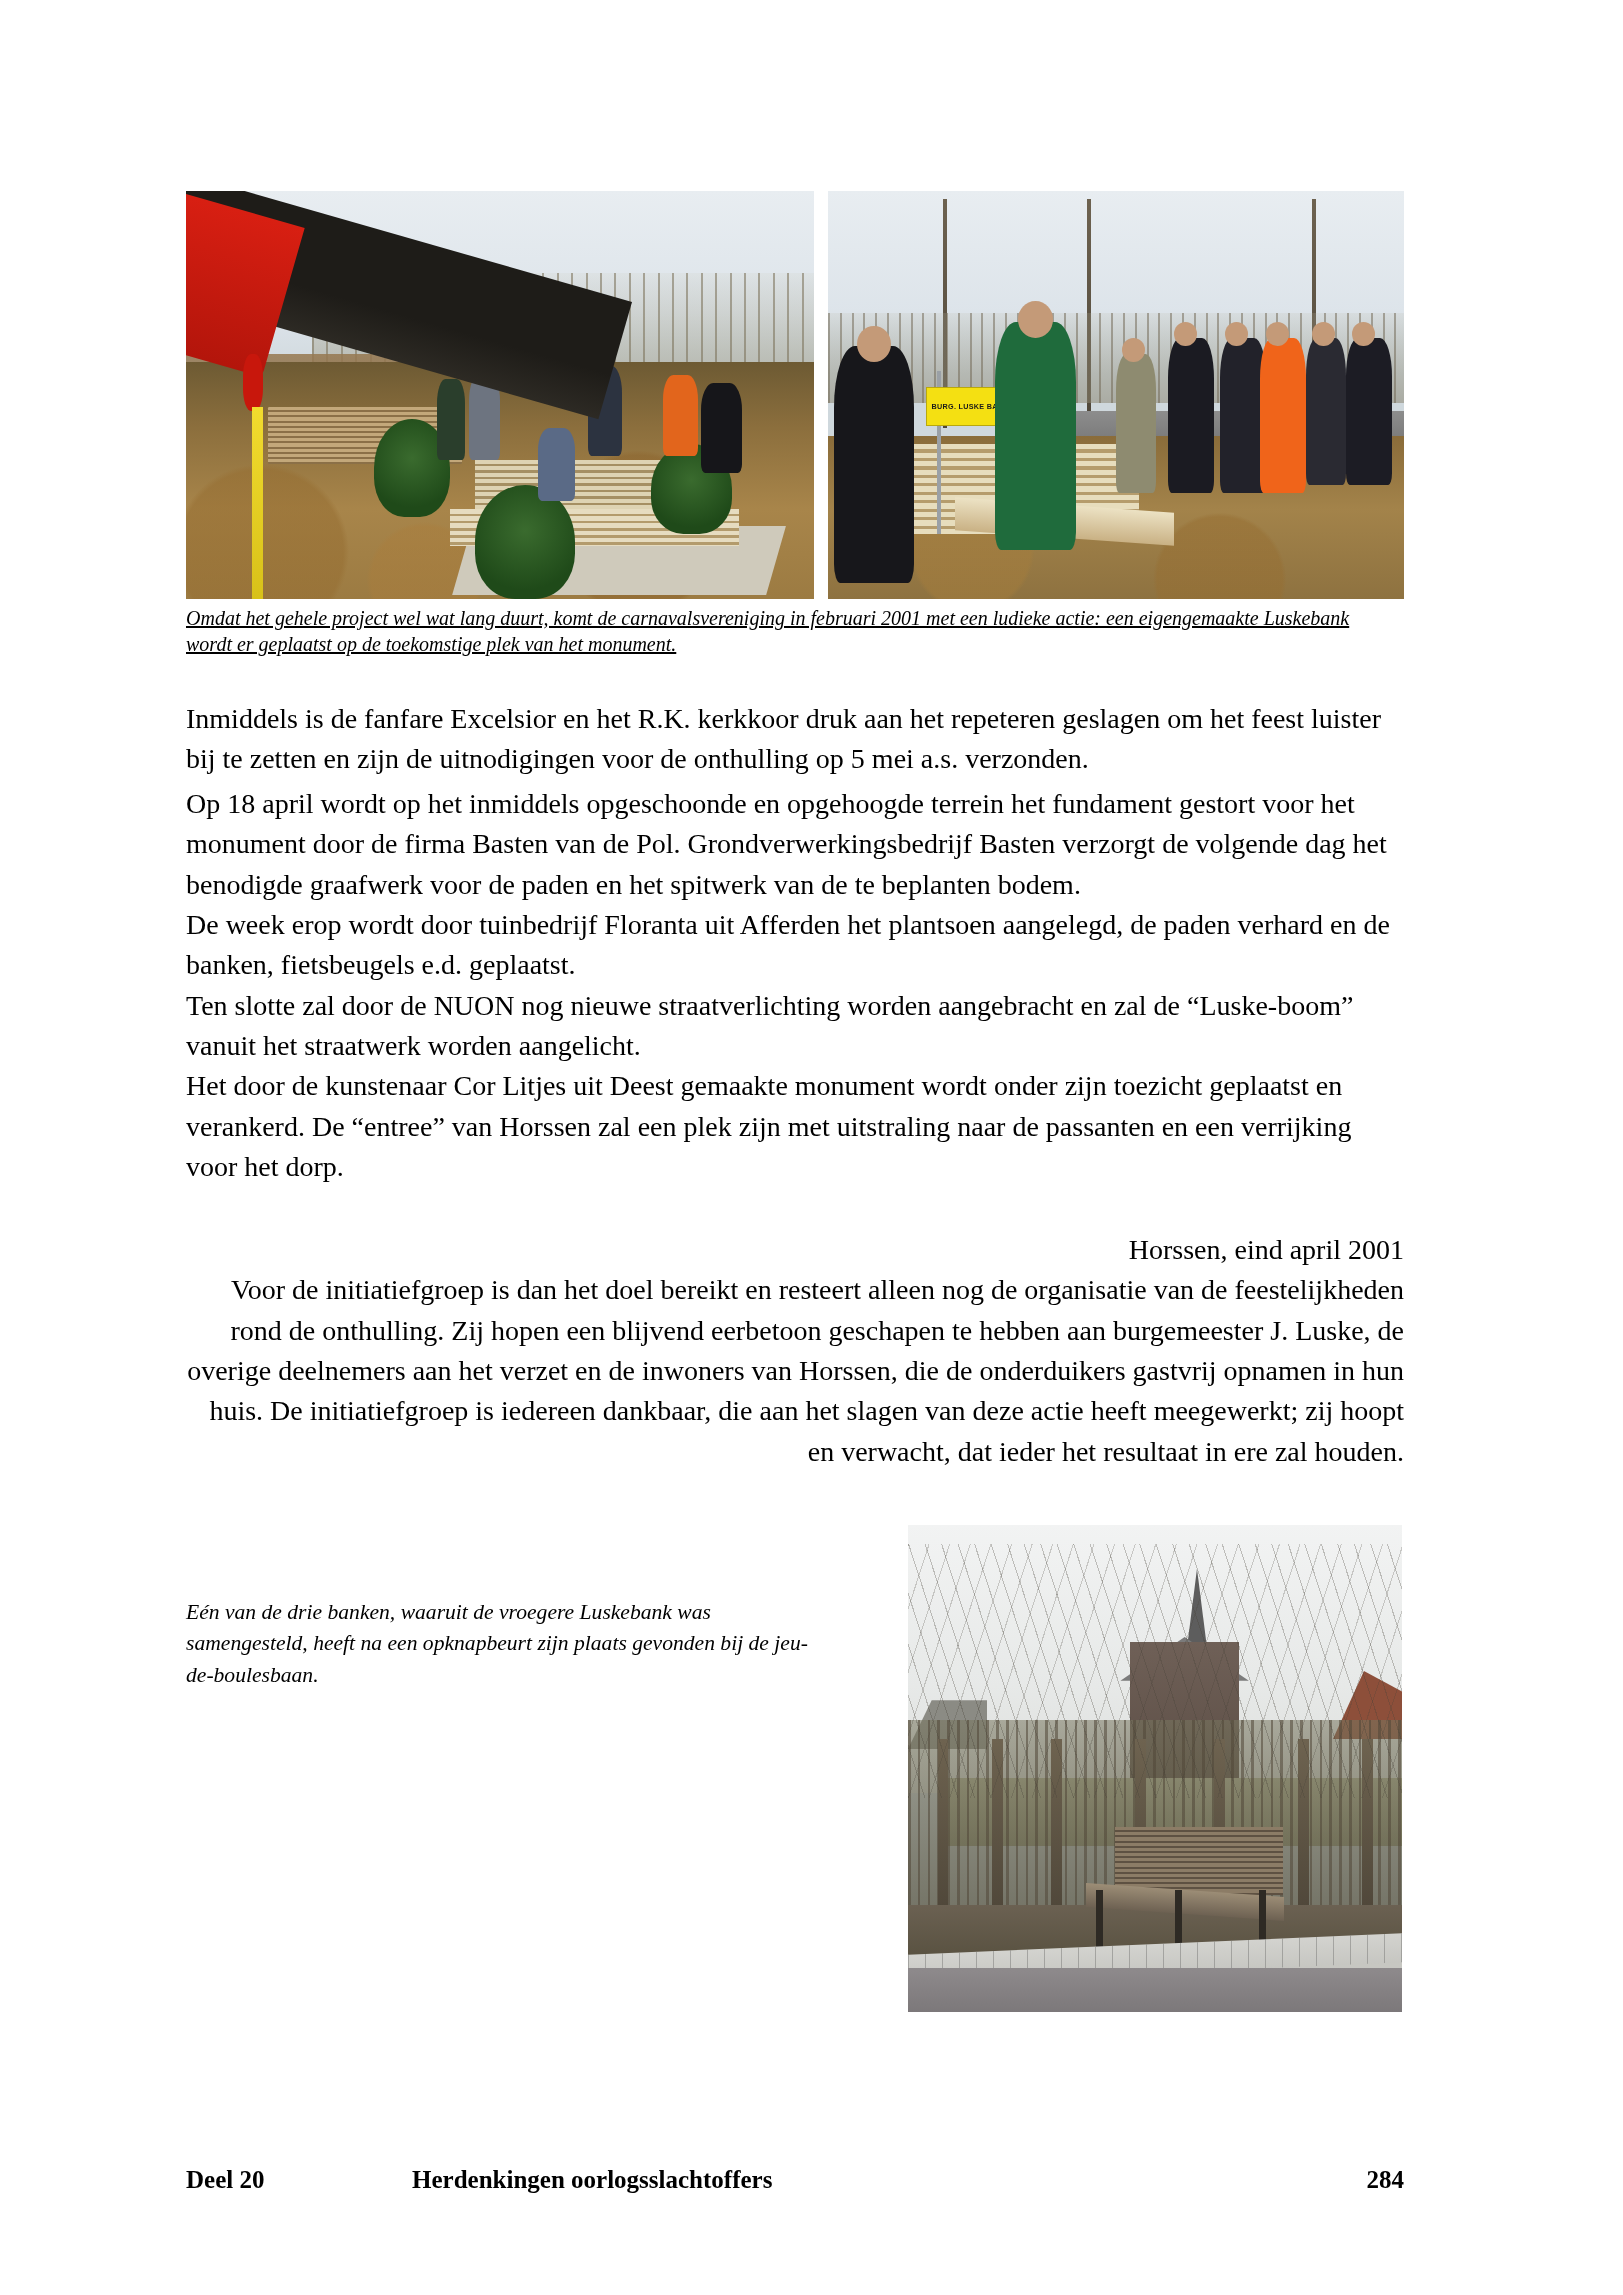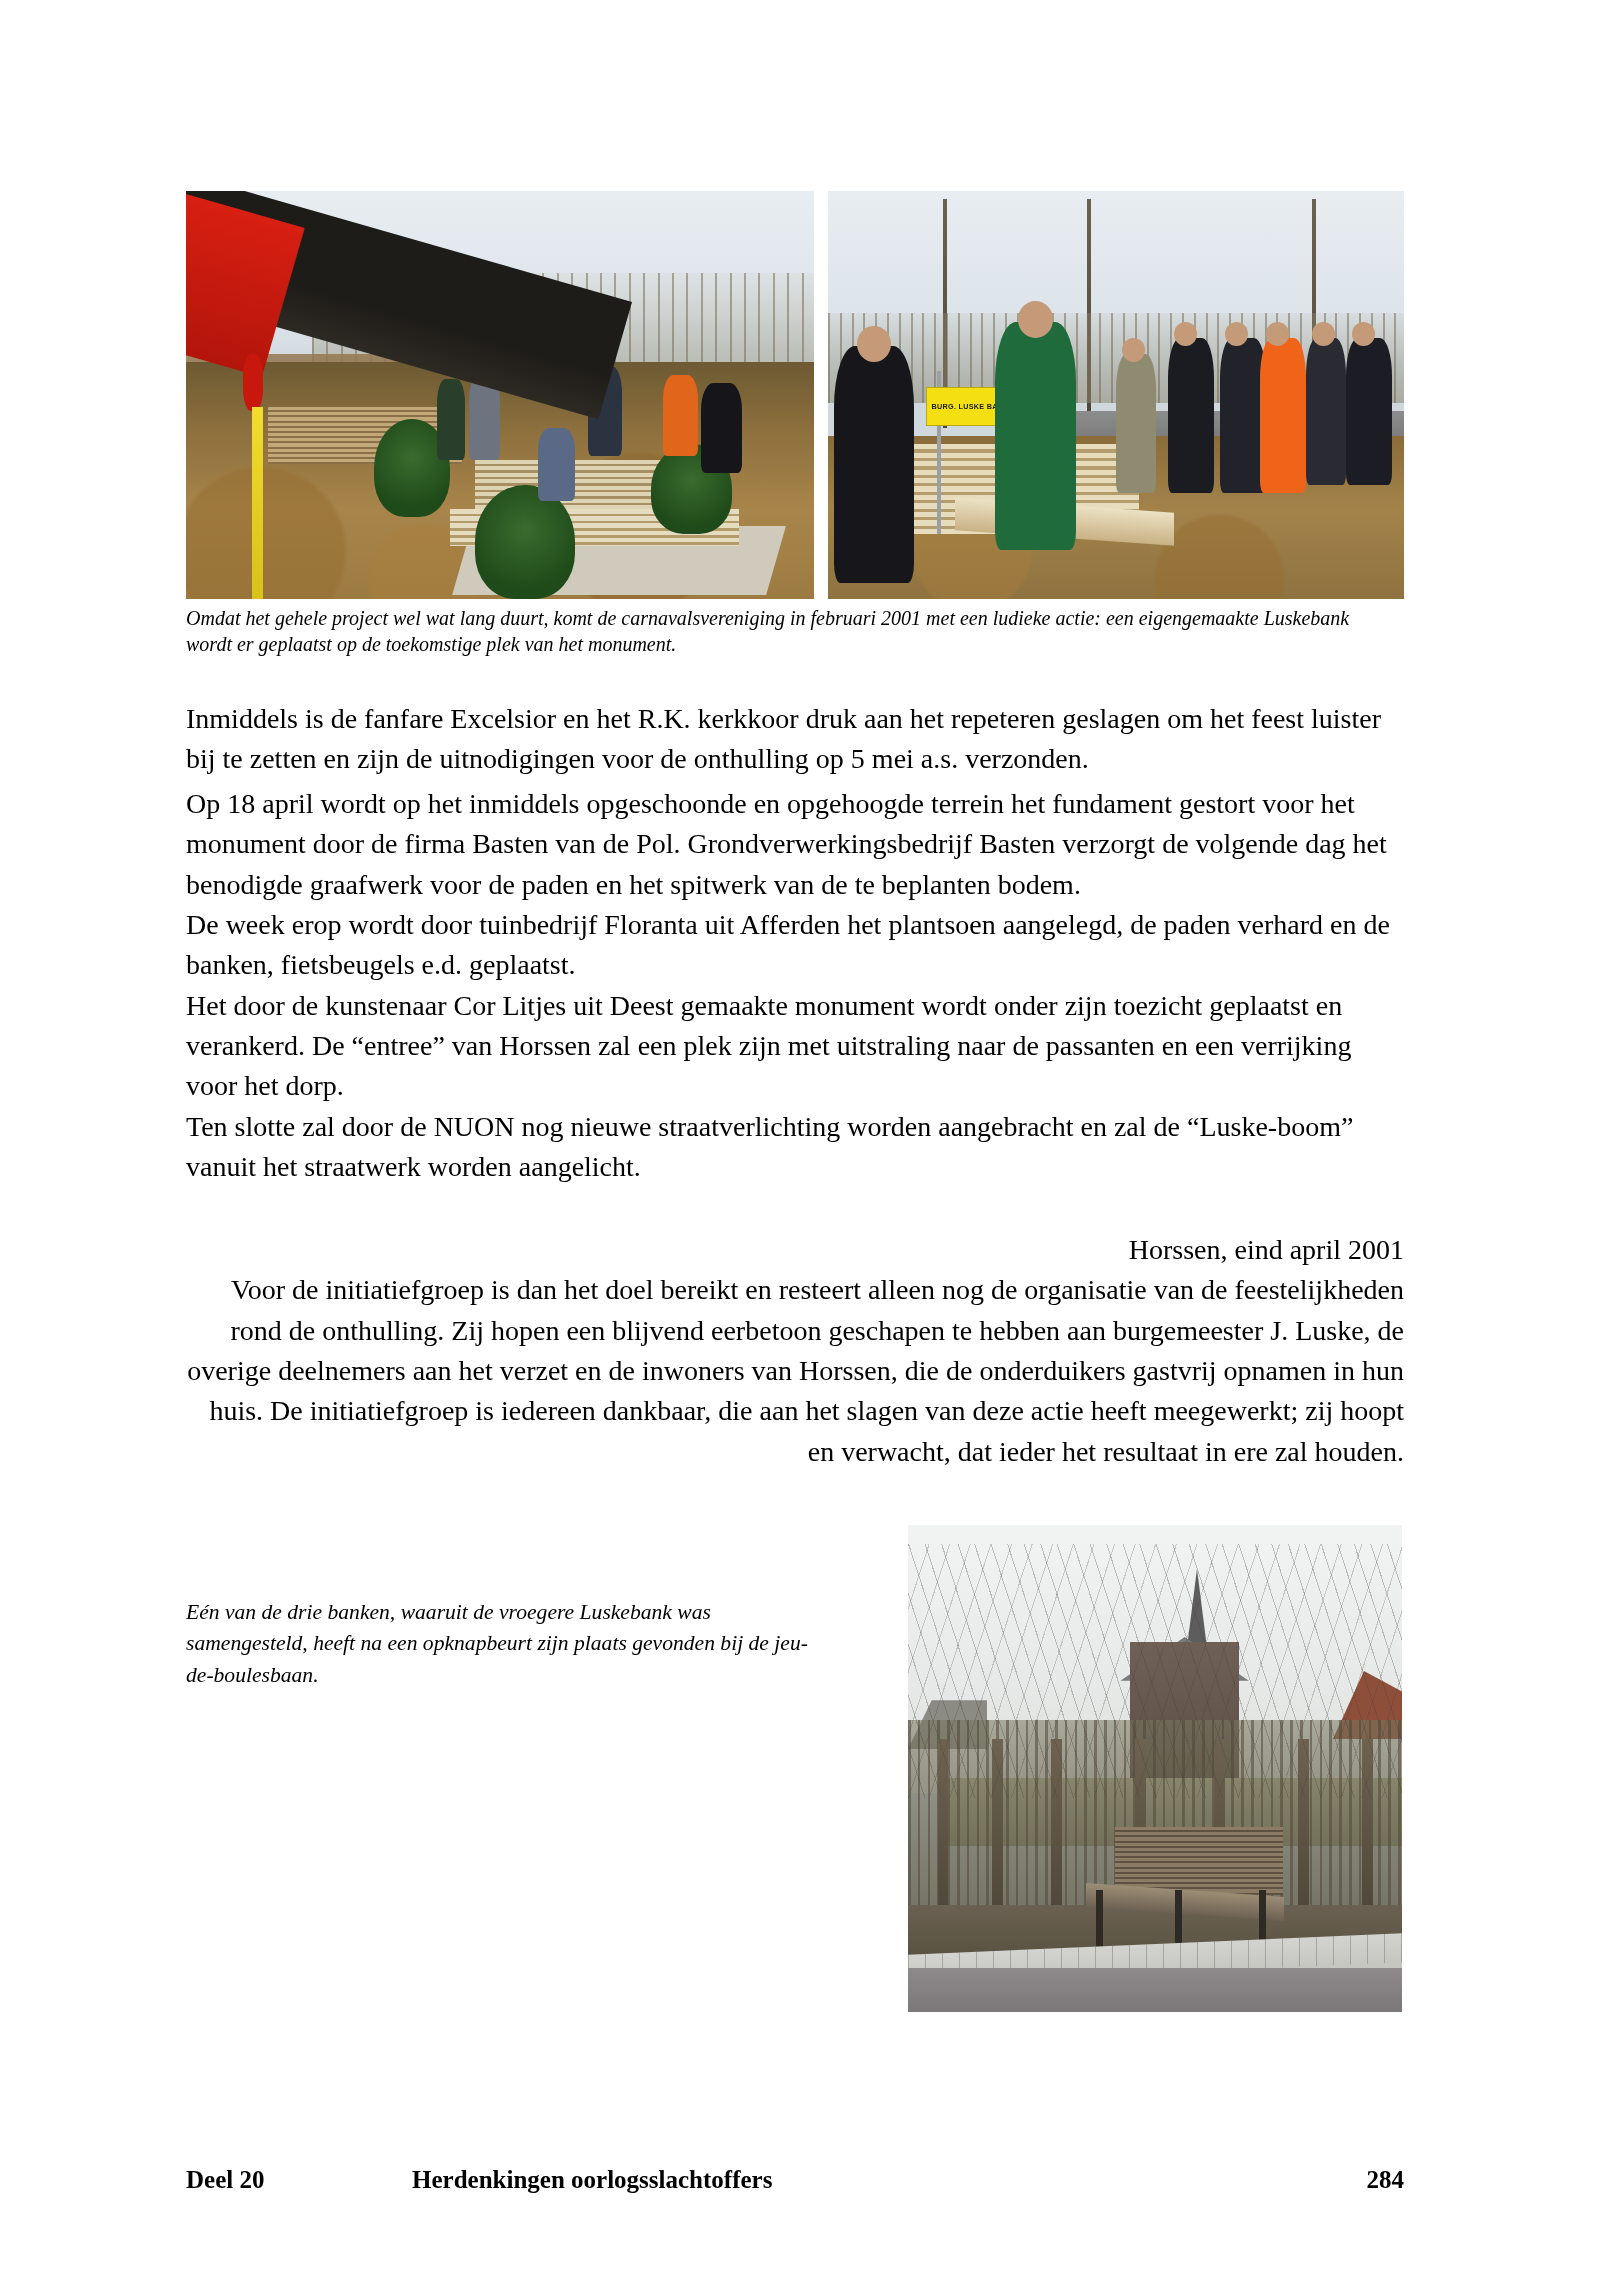--- a/index.html
+++ b/index.html
@@ -262,21 +262,21 @@
   }
 
   
   .caption {
     position: absolute;
     font-style: italic;
     font-size: 20px;
     line-height: 1.30;
     color: #000;
   }
-  #caption-top { left: 186px; top: 605px; width: 1197px; }
+  #caption-top { left: 186px; top: 605px; width: 1197px; text-decoration: underline; }
 
   #caption-bench {
     left: 186px; top: 1597px; width: 628px;
     font-size: 21.6px; line-height: 1.45;
   }
 
   .body-block {
     position: absolute;
     left: 186px;
     width: 1218px;
@@ -368,22 +368,22 @@
 
   <div class="caption" id="caption-top">Omdat het gehele project wel wat lang duurt, komt de carnavalsvereniging in februari 2001 met een ludieke actie: een eigengemaakte Luskebank wordt er geplaatst op de toekomstige plek van het monument.</div>
 
   <div class="body-block" id="para-1">
     <p>Inmiddels is de fanfare Excelsior en het R.K. kerkkoor druk aan het repeteren geslagen om het feest luister bij te zetten en zijn de uitnodigingen voor de onthulling op 5 mei a.s. verzonden.</p>
   </div>
 
   <div class="body-block" id="para-2">
     <p>Op 18 april wordt op het inmiddels opgeschoonde en opgehoogde terrein het fundament gestort voor het monument door de firma Basten van de Pol. Grondverwerkingsbedrijf Basten verzorgt de volgende dag het benodigde graafwerk voor de paden en het spitwerk van de te beplanten bodem.</p>
     <p>De week erop wordt door tuinbedrijf Floranta uit Afferden het plantsoen aangelegd, de paden verhard en de banken, fietsbeugels e.d. geplaatst.</p>
+    <p>Ten slotte zal door de NUON nog nieuwe straatverlichting worden aangebracht en zal de “Luske-boom” vanuit het straatwerk worden aangelicht.</p>
     <p>Het door de kunstenaar Cor Litjes uit Deest gemaakte monument wordt onder zijn toezicht geplaatst en verankerd. De “entree” van Horssen zal een plek zijn met uitstraling naar de passanten en een verrijking voor het dorp.</p>
-    <p>Ten slotte zal door de NUON nog nieuwe straatverlichting worden aangebracht en zal de “Luske-boom” vanuit het straatwerk worden aangelicht.</p>
   </div>
 
   <div class="body-block" id="para-3">
     <p>Horssen, eind april 2001</p>
     <p>Voor de initiatiefgroep is dan het doel bereikt en resteert alleen nog de organisatie van de feestelijkheden rond de onthulling. Zij hopen een blijvend eerbetoon geschapen te hebben aan burgemeester J. Luske, de overige deelnemers aan het verzet en de inwoners van Horssen, die de onderduikers gastvrij opnamen in hun huis. De initiatiefgroep is iedereen dankbaar, die aan het slagen van deze actie heeft meegewerkt; zij hoopt en verwacht, dat ieder het resultaat in ere zal houden.</p>
   </div>
 
   <div class="photo" id="photo-3">
     <div class="sky3"></div>
     <div class="spire"></div>

